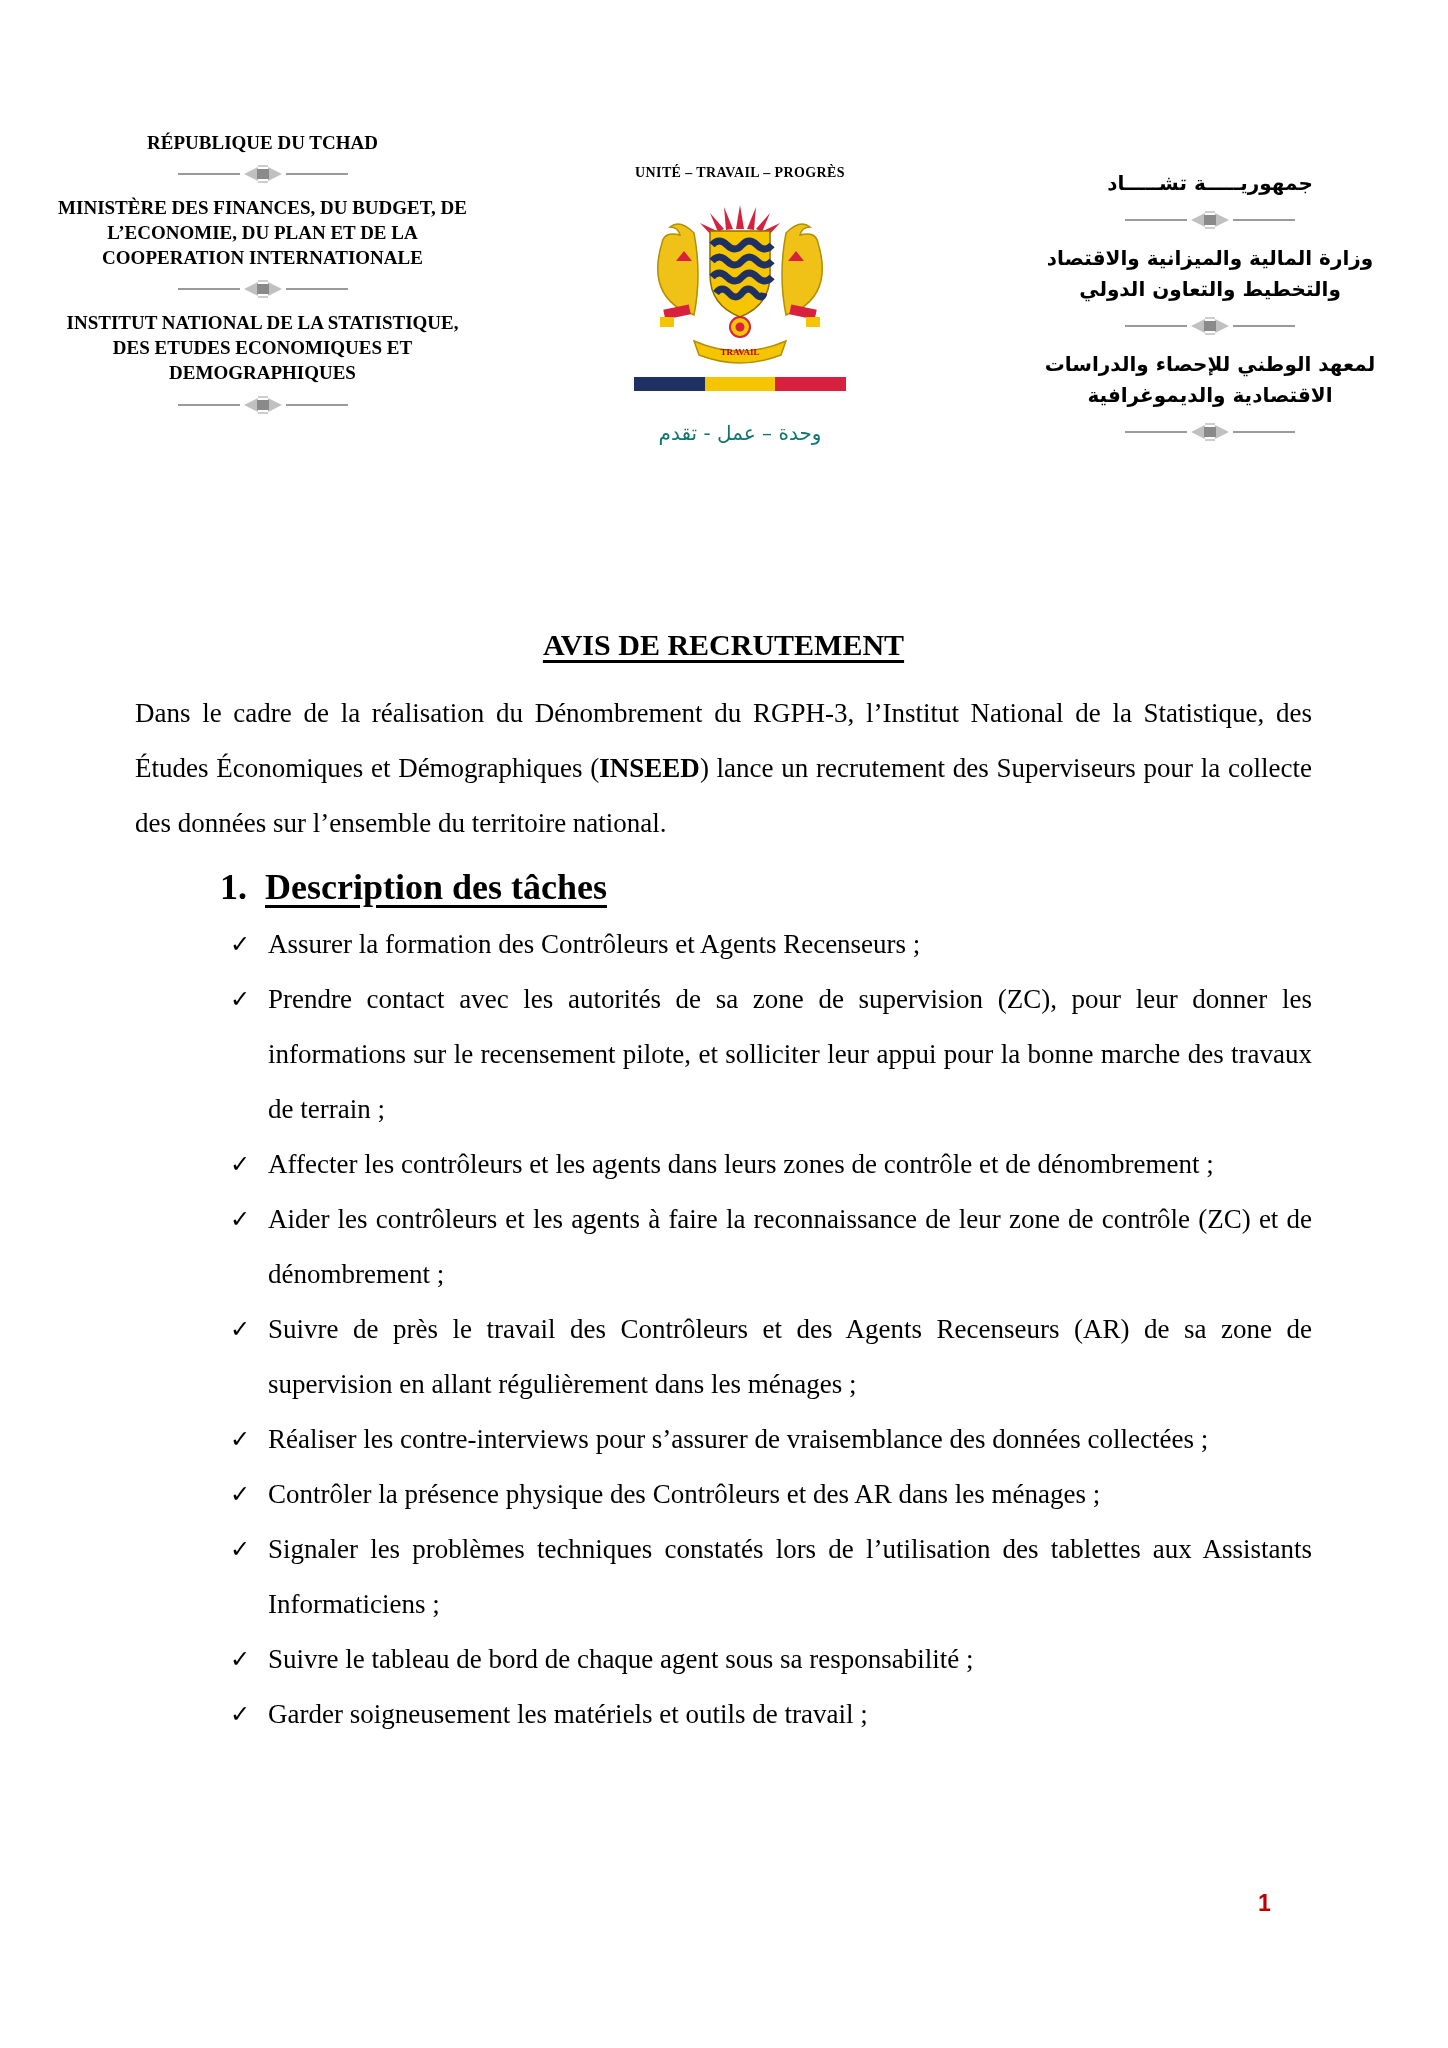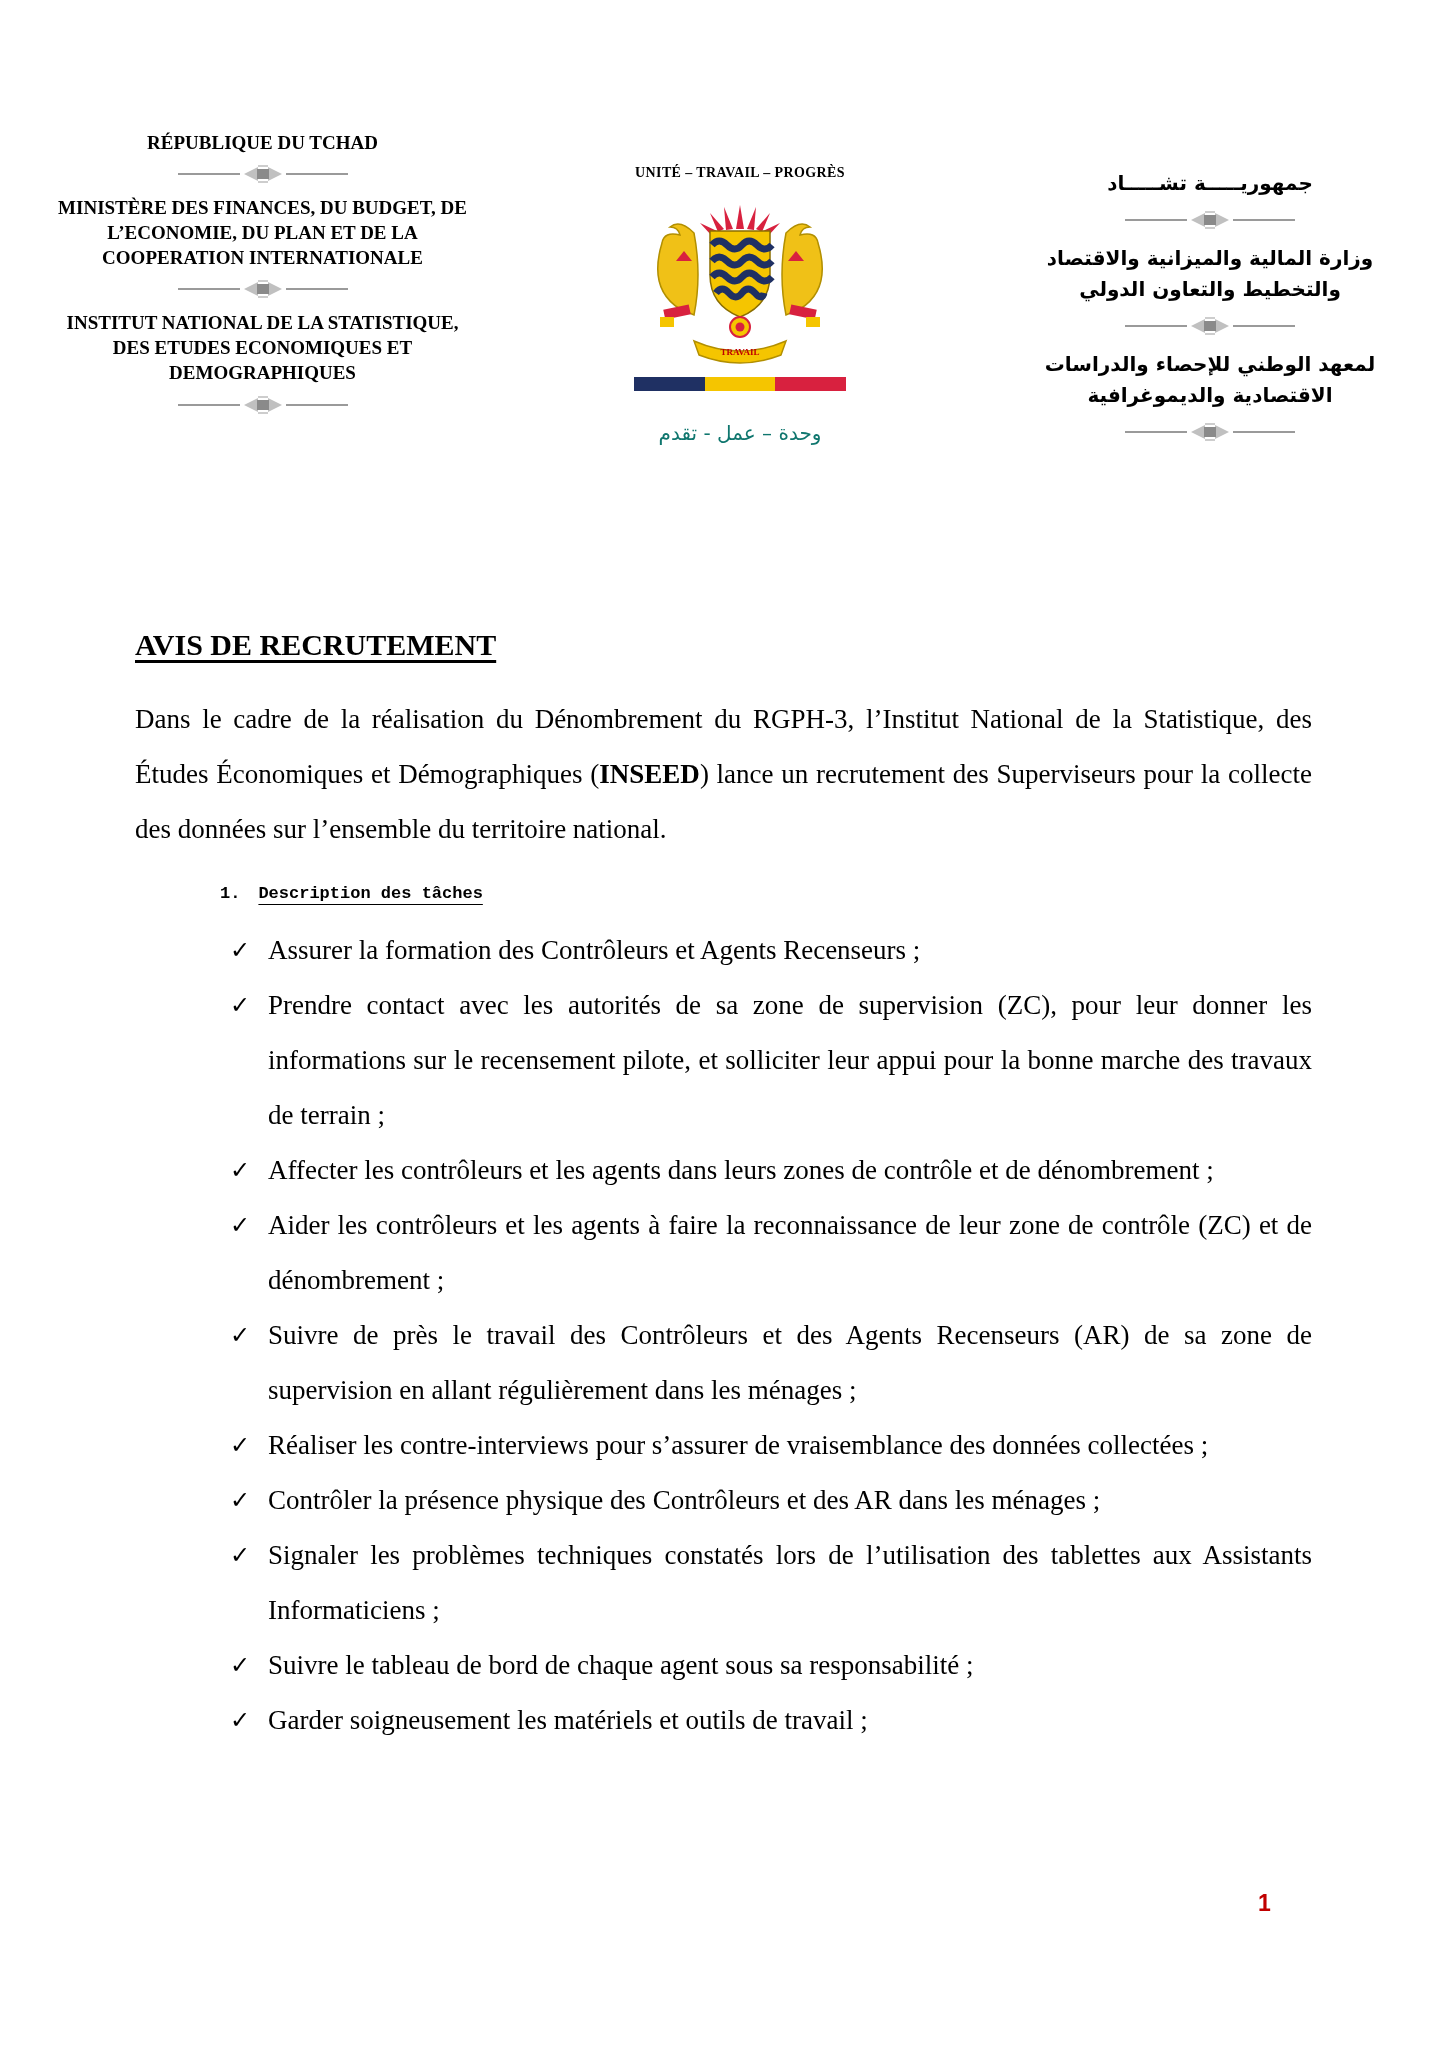--- a/index.html
+++ b/index.html
@@ -46,31 +46,30 @@
     margin-top:30px; direction:rtl;
     font-family:"DejaVu Sans",sans-serif;
     font-size:20px; color:#0f766e;
   }
 
   
   .main {
     position:absolute; top:628px; left:135px; width:1177px;
   }
   .doc-title {
-    text-align:left; font-size:30px; font-weight:bold;
+    text-align:center; font-size:30px; font-weight:bold;
     text-decoration:underline; text-underline-offset:5px;
-    margin-bottom:30px;
+    margin-bottom:24px;
   }
   .para {
     font-size:27px; line-height:55px; text-align:justify;
   }
   .section-heading {
-    margin-top:9px; font-size:17px; line-height:55px; font-weight:bold;
+    margin-top:9px; font-size:36px; line-height:55px; font-weight:bold;
     padding-left:85px;
-    font-family:Liberation Mono, monospace;
   }
   .section-heading .num { margin-right:18px; }
   .section-heading .txt { text-decoration:underline; text-underline-offset:6px; }
 
   .task-list { list-style:none; margin-top:2px; padding-left:95px; }
   .task-list li {
     display:grid; grid-template-columns:38px 1fr;
     font-size:27px; line-height:55px;
   }
   .check { font-family:"DejaVu Sans",sans-serif; font-size:24px; }

